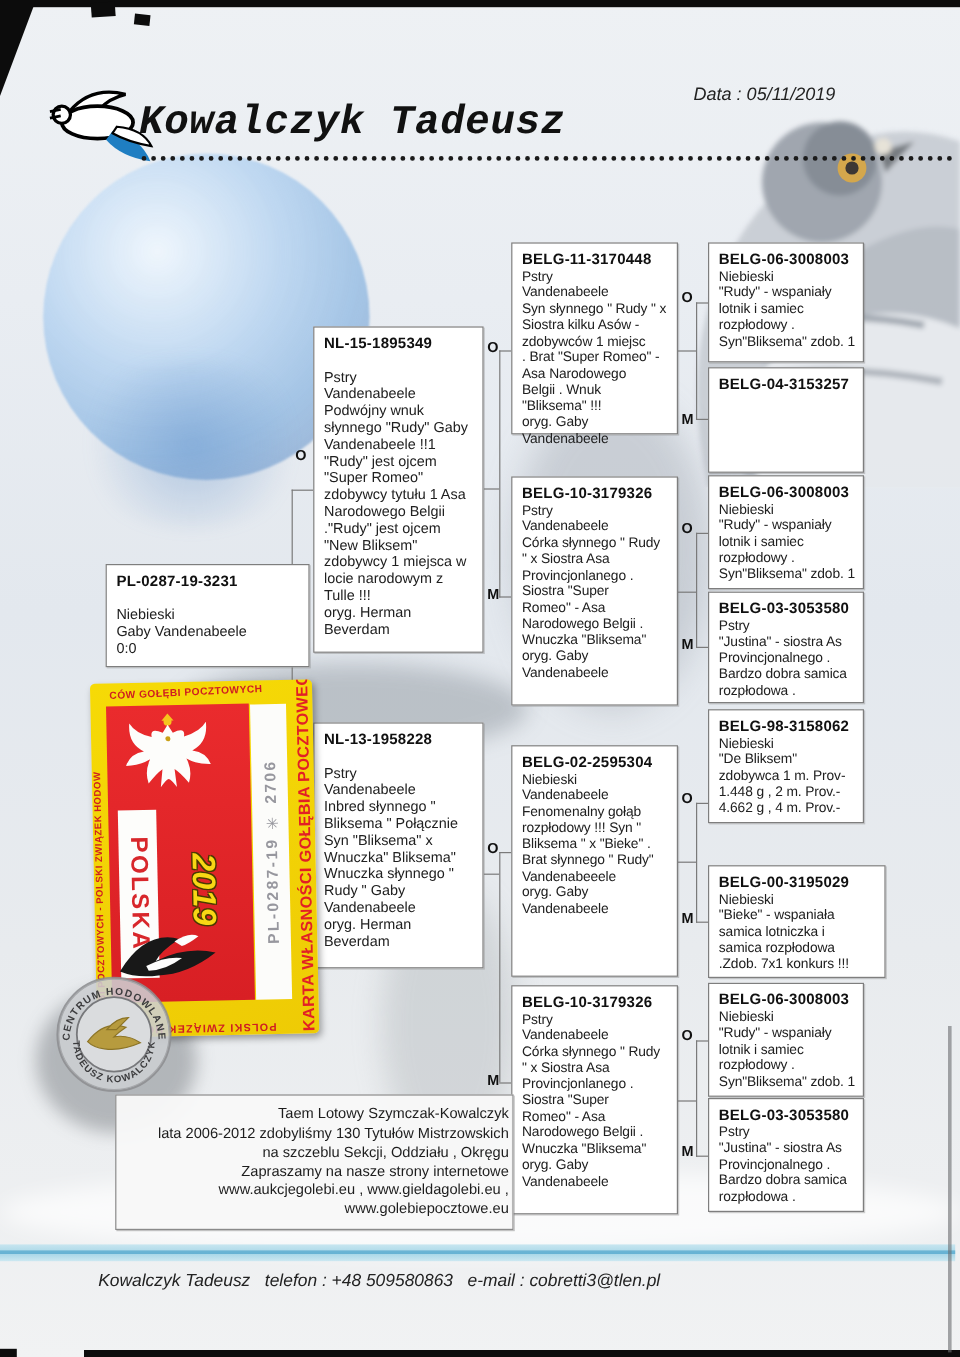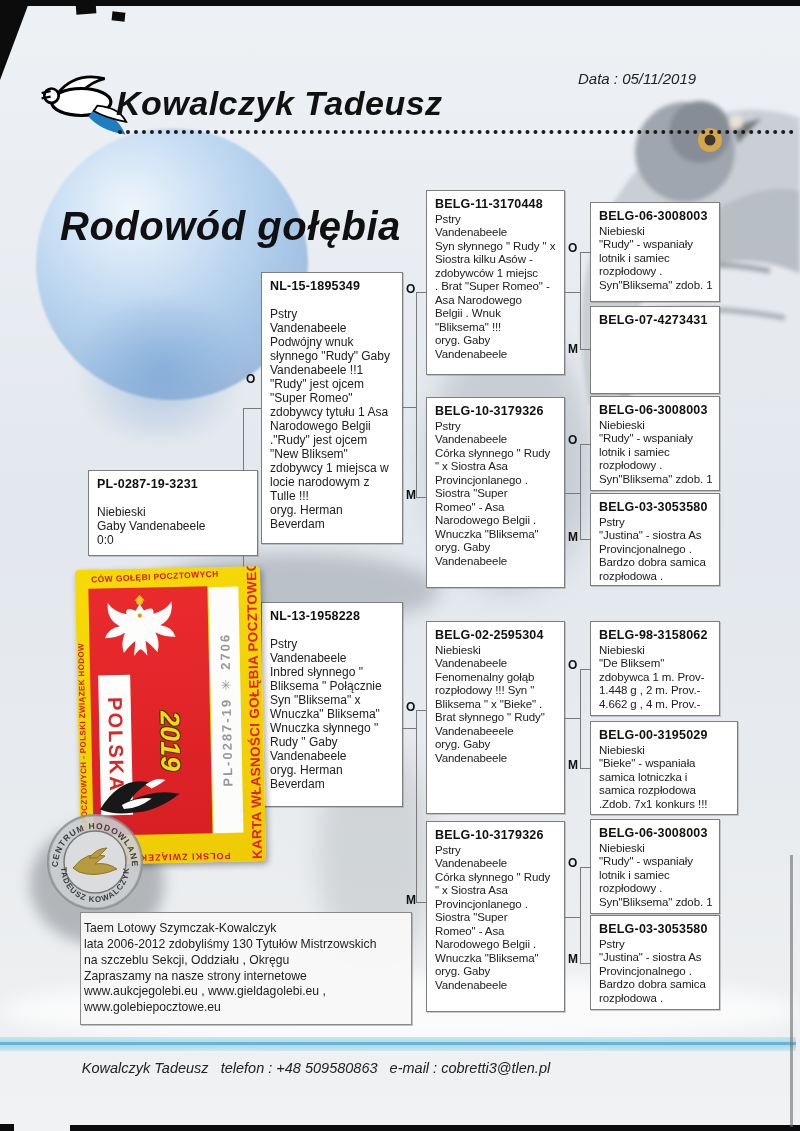--- a/index.html
+++ b/index.html
@@ -27,21 +27,21 @@
   .a-top{left:0;top:0;width:800px;height:6px;}
   .a-corner{left:0;top:0;width:30px;height:80px;clip-path:polygon(0 0,100% 0,0 100%);}
   .a-d1{left:76px;top:2px;width:20px;height:12px;transform:rotate(-4deg);}
   .a-d2{left:112px;top:12px;width:13px;height:9px;transform:rotate(6deg);}
   .a-bot{left:70px;top:1125px;width:730px;height:6px;}
   .a-bl{left:0;top:1124px;width:14px;height:7px;}
   .a-right{left:790px;top:855px;width:3px;height:272px;background:#6a6d70;opacity:.6;}
   
   .hdr{position:absolute;z-index:3;}
   .date{left:578px;top:70px;font-style:italic;font-size:15px;color:#222;}
-  .bname{left:116px;top:84px;font-weight:bold;font-style:italic;font-size:34px;letter-spacing:.5px;color:#111;}
+  .bname{left:116px;top:84px;font-weight:bold;font-style:italic;font-size:34px;letter-spacing:.5px;color:#111;font-family:Liberation Mono, monospace;}
   .dotrule{left:118px;top:130px;width:676px;height:0;border-top:4px dotted #1b1b1b;}
   .addr{left:121px;top:140px;font-style:italic;font-size:15px;line-height:1.55;white-space:pre-line;color:#222;}
   .ptitle{left:60px;top:204px;font-weight:bold;font-style:italic;font-size:40px;letter-spacing:.5px;color:#101010;}
   
   .pbox{position:absolute;z-index:2;background:#fff;border:1px solid #7e7e7e;
         box-shadow:1px 1px 0 rgba(120,120,120,.35);padding:6px 4px 4px 8px;box-sizing:border-box;overflow:visible;}
   .ring{font-weight:bold;font-size:12.5px;letter-spacing:.2px;color:#101010;}
   .gap .ring{margin-bottom:14px;}
   .body{margin-top:2px;font-size:12px;line-height:1.17;white-space:pre-line;color:#202020;}
   .g3 .body,.g4 .body{font-size:11.5px;letter-spacing:-.1px;}
@@ -69,23 +69,23 @@
   .year span{writing-mode:vertical-rl;font-weight:bold;font-style:italic;font-size:27px;color:#f8d714;
         text-shadow:1px 1px 0 #4a3b00,-1px -1px 0 #4a3b00,1px -1px 0 #4a3b00,-1px 1px 0 #4a3b00;}
   .numstrip{position:absolute;left:133px;top:20px;width:30px;height:246px;background:#fcfcfa;
         display:flex;align-items:center;justify-content:center;}
   .numstrip span{writing-mode:vertical-rl;transform:rotate(180deg);font-weight:bold;font-size:13px;
         color:#97979e;letter-spacing:2px;white-space:nowrap;}
   .cardbird{position:absolute;left:12px;top:196px;width:104px;height:72px;}
   
   .seal{position:absolute;left:45px;top:812px;width:100px;height:100px;z-index:6;}
   
-  .teambox{position:absolute;left:80px;top:912px;width:324px;z-index:4;background:rgba(248,248,248,.96);
+  .teambox{position:absolute;left:96px;top:912px;width:324px;z-index:4;background:rgba(248,248,248,.96);
         border:1px solid #8a8a8a;box-shadow:1px 1px 0 rgba(110,110,110,.4);padding:8px 3px;
-        text-align:left;font-size:12.2px;line-height:1.3;white-space:pre-line;color:#1d1d1d;}
+        text-align:right;font-size:12.2px;line-height:1.3;white-space:pre-line;color:#1d1d1d;}
   .footer{position:absolute;left:0;top:1060px;width:632px;text-align:center;font-style:italic;
         font-size:14.5px;color:#222;white-space:pre;z-index:3;}
   .logo{position:absolute;left:38px;top:66px;width:90px;height:72px;z-index:3;}
   .pigeonphoto{position:absolute;left:470px;top:56px;width:330px;height:350px;z-index:0;opacity:.9;}
 </style>
 </head>
 <body>
 
 <div id="page">
 
@@ -131,21 +131,20 @@
     <path d="M22 30 Q42 6 74 14 Q58 18 50 28 Z" fill="#fff" stroke="#000" stroke-width="3"></path>
     <ellipse cx="48" cy="40" rx="33" ry="15" fill="#fff" stroke="#000" stroke-width="3.5"></ellipse>
     <circle cx="15" cy="33" r="8" fill="#fff" stroke="#000" stroke-width="3"></circle>
     <path d="M4 30 L14 28 M4 36 L14 34" stroke="#000" stroke-width="2.5"></path>
     <path d="M62 48 Q88 54 97 76 Q70 72 56 56 Z" fill="#1f7ec2"></path>
     <path d="M66 44 Q90 46 98 62 Q76 58 62 50 Z" fill="#fff" stroke="#000" stroke-width="2"></path>
   </svg>
   <div class="hdr date" style="position:absolute;">Data : 05/11/2019</div>
   <div class="hdr bname" style="position:absolute;">Kowalczyk Tadeusz</div>
   <div class="hdr dotrule" style="position:absolute;"></div>
-  <div class="hdr ptitle" style="position:absolute;">Rodowód gołębia</div>
 
   <i class="ln" style="left:243px;top:408px;width:1px;height:320px"></i>
   <i class="ln" style="left:243px;top:408px;width:18px;height:1px"></i>
   <i class="ln" style="left:243px;top:728px;width:18px;height:1px"></i>
   <i class="ln" style="left:403px;top:407px;width:13px;height:1px"></i>
   <i class="ln" style="left:416px;top:292px;width:1px;height:206px"></i>
   <i class="ln" style="left:416px;top:292px;width:10px;height:1px"></i>
   <i class="ln" style="left:416px;top:497px;width:10px;height:1px"></i>
   <i class="ln" style="left:403px;top:728px;width:13px;height:1px"></i>
   <i class="ln" style="left:416px;top:710px;width:1px;height:192px"></i>
@@ -217,21 +216,21 @@
 Bliksema " Połącznie
 Syn "Bliksema" x
 Wnuczka" Bliksema"
 Wnuczka słynnego "
 Rudy " Gaby
 Vandenabeele
 oryg. Herman
 Beverdam</div>
   </div>
 
-  <div class="pbox g3" style="left:426px;top:190px;width:139px;height:185px">
+  <div class="pbox g3" style="left:426px;top:202px;width:139px;height:160px">
     <div class="ring">BELG-11-3170448</div>
     <div class="body">Pstry
 Vandenabeele
 Syn słynnego " Rudy " x
 Siostra kilku  Asów -
 zdobywców 1 miejsc
 .  Brat "Super Romeo" -
 Asa Narodowego
 Belgii . Wnuk
 "Bliksema" !!!
@@ -281,39 +280,39 @@
 
   <div class="pbox g4" style="left:590px;top:202px;width:130px;height:100px">
     <div class="ring">BELG-06-3008003</div>
     <div class="body">Niebieski
 "Rudy" - wspaniały
 lotnik i samiec
 rozpłodowy .
 Syn"Bliksema" zdob. 1</div>
   </div>
   <div class="pbox g4" style="left:590px;top:306px;width:130px;height:88px">
-    <div class="ring">BELG-07-4273431</div>
+    <div class="ring">BELG-04-3153257</div>
   </div>
   <div class="pbox g4" style="left:590px;top:396px;width:130px;height:95px">
     <div class="ring">BELG-06-3008003</div>
     <div class="body">Niebieski
 "Rudy" - wspaniały
 lotnik i samiec
 rozpłodowy .
 Syn"Bliksema" zdob. 1</div>
   </div>
   <div class="pbox g4" style="left:590px;top:493px;width:130px;height:93px">
     <div class="ring">BELG-03-3053580</div>
     <div class="body">Pstry
 "Justina" - siostra As
 Provincjonalnego .
 Bardzo dobra samica
 rozpłodowa .</div>
   </div>
-  <div class="pbox g4" style="left:590px;top:621px;width:130px;height:95px">
+  <div class="pbox g4" style="left:590px;top:591px;width:130px;height:95px">
     <div class="ring">BELG-98-3158062</div>
     <div class="body">Niebieski
 "De Bliksem"
 zdobywca 1 m. Prov-
 1.448 g , 2 m. Prov.-
 4.662 g , 4 m. Prov.-</div>
   </div>
   <div class="pbox g4" style="left:590px;top:721px;width:148px;height:94px">
     <div class="ring">BELG-00-3195029</div>
     <div class="body">Niebieski

